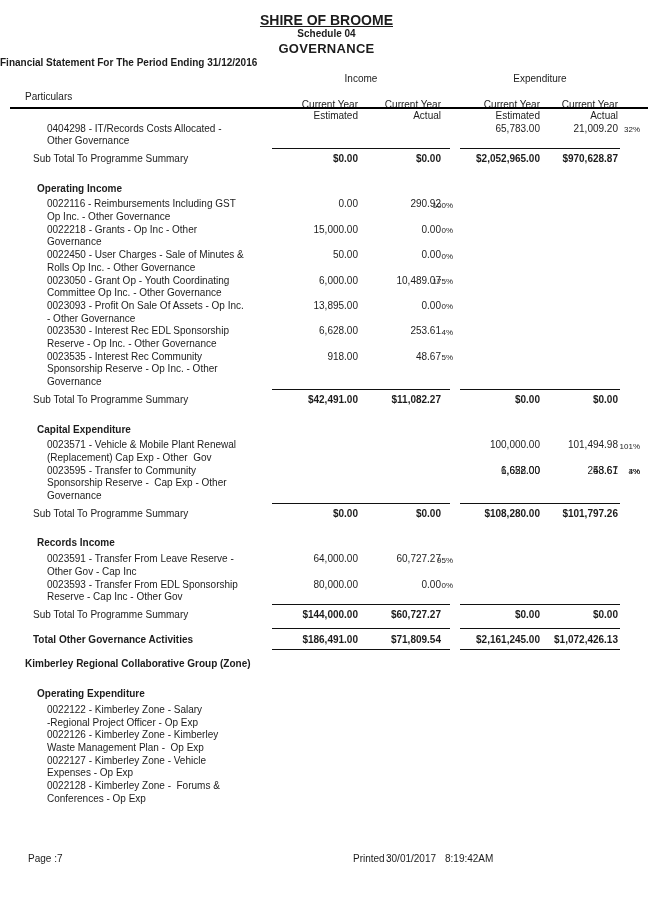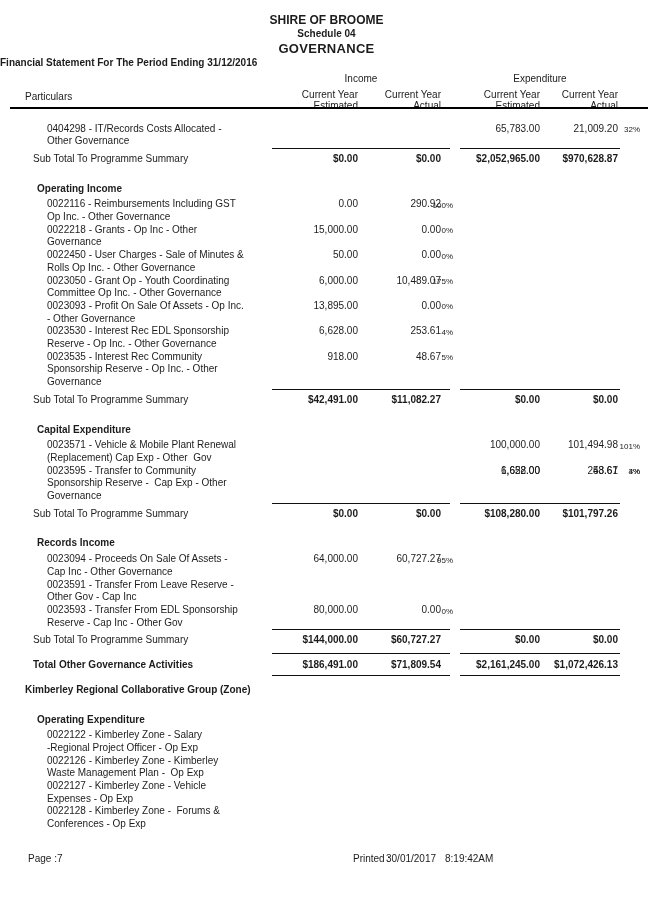--- a/index.html
+++ b/index.html
@@ -2,32 +2,32 @@
 <html><head>
 <meta charset="utf-8">
 <style>
   html,body{margin:0;padding:0;background:#e8e8e8;}
   .sheet{
     position:relative;width:653px;height:922px;background:#ffffff;
     font-family:"Liberation Sans",sans-serif;color:#1c1c1c;overflow:hidden;
   }
   
   .pg-head{position:absolute;top:13px;left:0;width:653px;text-align:center;}
-  .h-org{font-size:12px;font-weight:bold;line-height:14px;}
+  .h-org{font-size:14px;font-weight:bold;line-height:14px;text-decoration:underline;}
   .h-sched{font-size:10px;font-weight:bold;line-height:14px;}
   .h-prog{font-size:13px;font-weight:bold;line-height:16px;letter-spacing:.3px;}
   .h-stmt{position:absolute;top:57px;left:0;width:653px;text-align:left;
           font-size:10px;font-weight:bold;}
   
   .col-head{position:absolute;top:72px;left:0;width:653px;height:36px;font-size:10px;}
   .ch-part{position:absolute;left:25px;top:19px;}
   .ch-grp{position:absolute;top:1px;text-align:center;}
   .ch-grp.inc{left:272px;width:178px;}
   .ch-grp.exp{left:459px;width:162px;}
-  .ch{position:absolute;top:17px;text-align:right;white-space:pre-line;line-height:11px;}
+  .ch{position:absolute;top:27px;text-align:right;white-space:pre-line;line-height:11px;}
   .ch.c1{left:246px;width:112px;}
   .ch.c2{left:353px;width:88px;}
   .ch.c3{left:440px;width:100px;}
   .ch.c4{left:536px;width:82px;}
   .thick-rule{position:absolute;top:107px;left:10px;width:638px;
               border-top:2.6px solid #000;}
   
   .t-body{position:absolute;top:110px;left:0;width:653px;padding-top:12.5px;
           font-size:10px;line-height:12.7px;}
   .row{position:relative;}
@@ -279,22 +279,20 @@
       <div class="label">Records Income</div>
     </div>
       <div class="row item">
 
       <span class="num n1">64,000.00</span>
       <span class="num n2">60,727.27</span>
       <span class="pct p1">95%</span>
       <span class="num n3"></span>
       <span class="num n4"></span>
       <span class="pct p2"></span>
-      <div class="label">0023094 - Proceeds On Sale Of Assets -
-Cap Inc - Other Governance</div>
     </div>
       <div class="row item">
 
       <span class="num n1"></span>
       <span class="num n2"></span>
       <span class="pct p1"></span>
       <span class="num n3"></span>
       <span class="num n4"></span>
       <span class="pct p2"></span>
       <div class="label">0023591 - Transfer From Leave Reserve -

